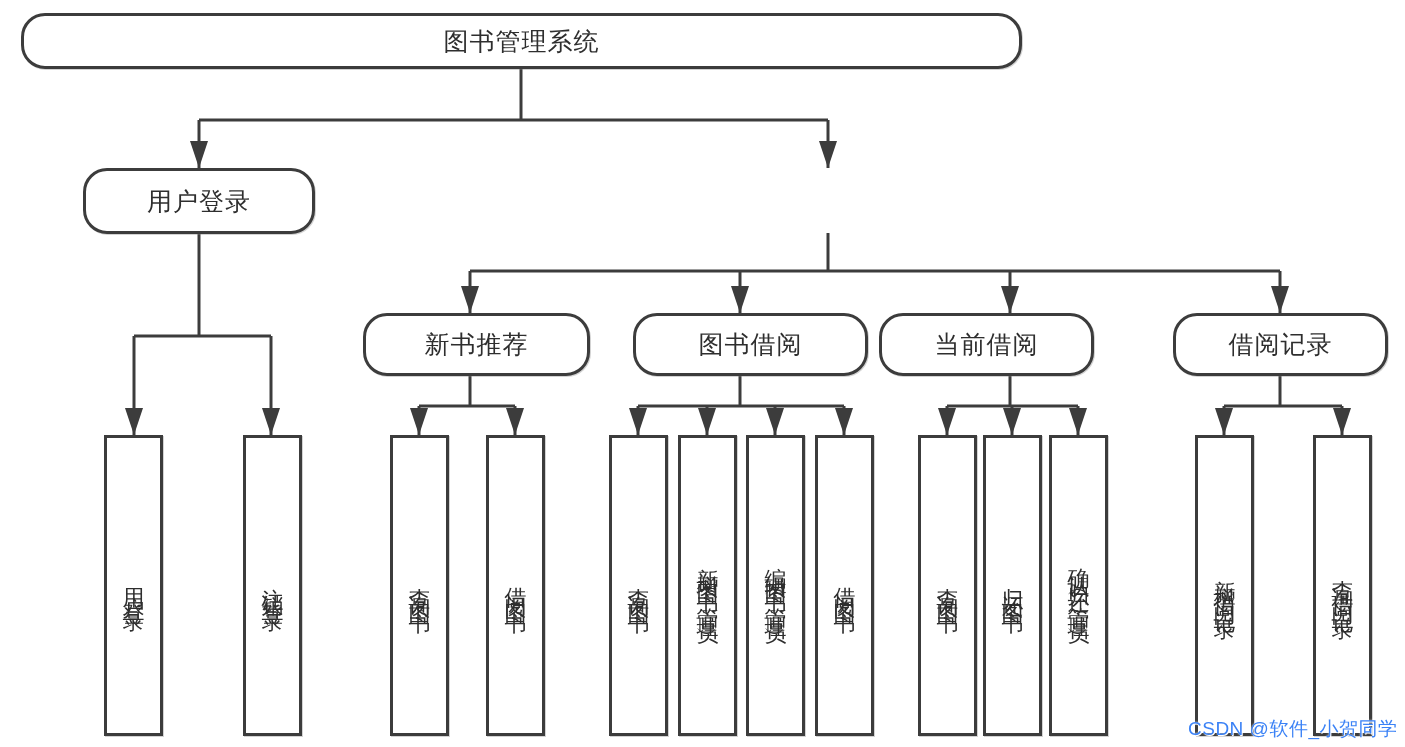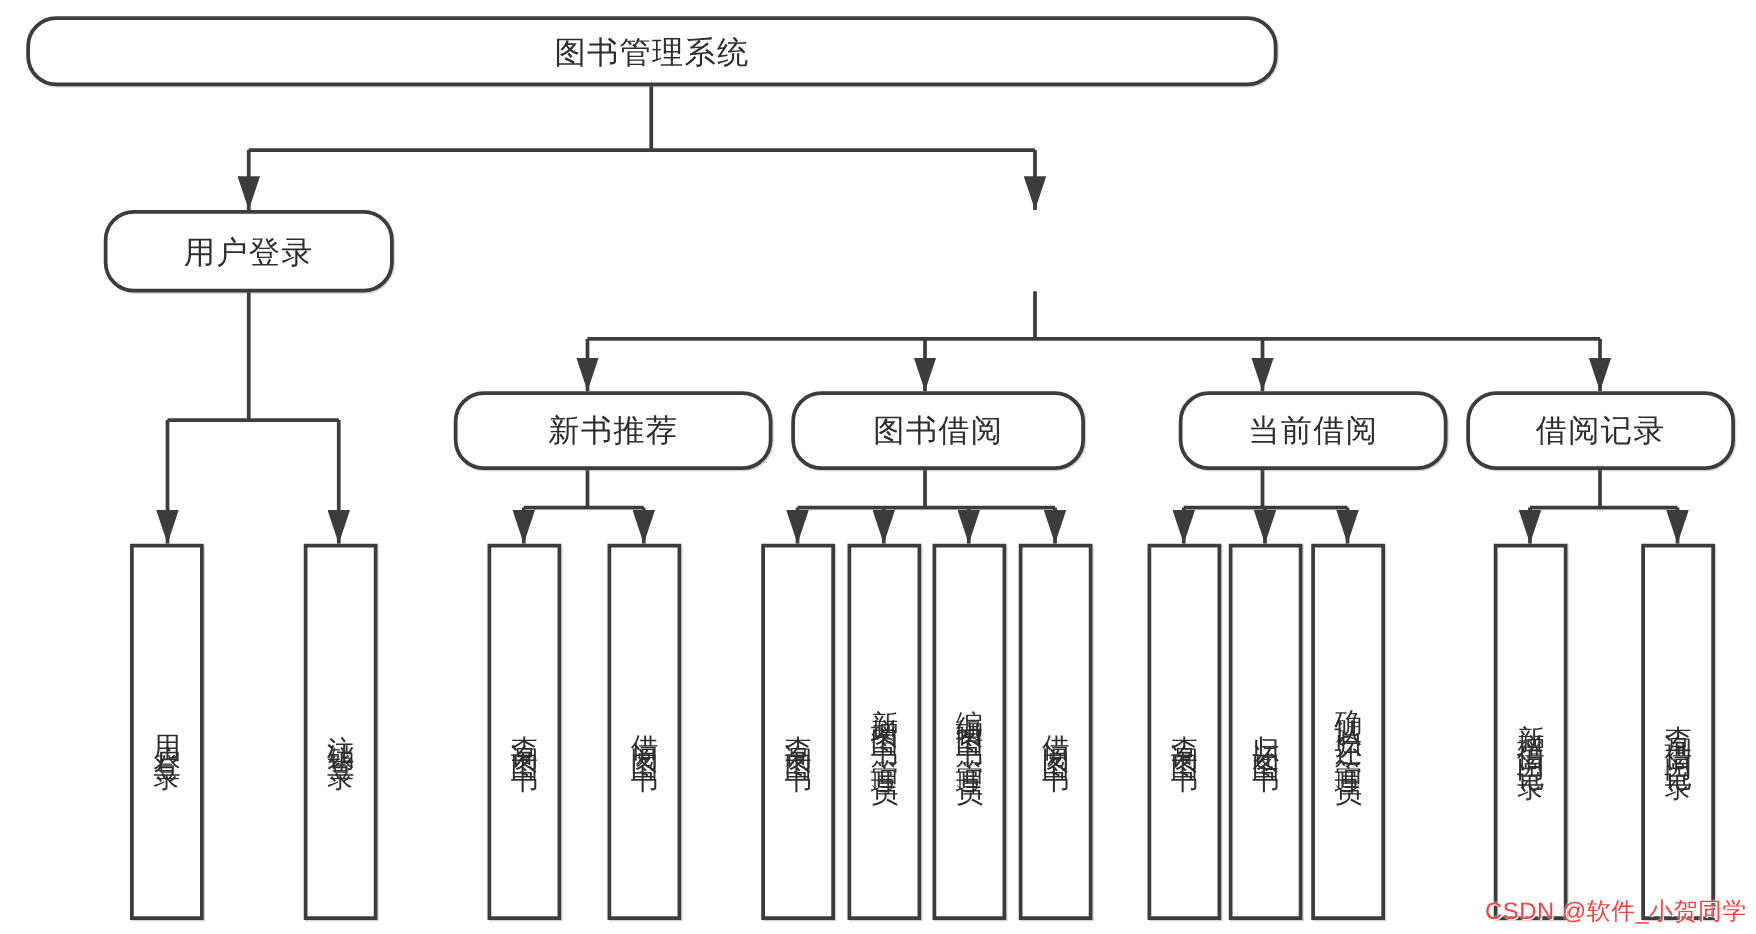--- a/index.html
+++ b/index.html
@@ -51,21 +51,21 @@
     letter-spacing: 8px;
     line-height: 1;
   }
   .watermark {
     position: absolute;
     left: 1188px;
     top: 716px;
     z-index: 3;
     font-size: 19px;
     letter-spacing: 0.5px;
-    color: #ef4444;
+    color: #3b82f6;
     text-shadow: 0 0 2px #ffffff, 1px 1px 0 #ffffff;
     white-space: nowrap;
   }
 </style>
 </head>
 <body>
 
 <div class="stage">
 
   <svg class="connectors" width="1405" height="747" viewBox="0 0 1405 747">
@@ -119,27 +119,27 @@
   </svg>
 
   <div class="node hbox" style="left:21px; top:13px; width:1001px; height:56px">
     <span>图书管理系统</span>
   </div>
 
   <div class="node hbox" style="left:83px; top:168px; width:232px; height:66px">
     <span>用户登录</span>
   </div>
 
-  <div class="node hbox" style="left:363px; top:313px; width:255px; height:63px">
+  <div class="node hbox" style="left:363px; top:313px; width:227px; height:63px">
     <span>新书推荐</span>
   </div>
   <div class="node hbox" style="left:633px; top:313px; width:235px; height:63px">
     <span>图书借阅</span>
   </div>
-  <div class="node hbox" style="left:943px; top:313px; width:215px; height:63px">
+  <div class="node hbox" style="left:879px; top:313px; width:215px; height:63px">
     <span>当前借阅</span>
   </div>
   <div class="node hbox" style="left:1173px; top:313px; width:215px; height:63px">
     <span>借阅记录</span>
   </div>
 
   <div class="node leaf" style="left:104px">
     <span class="vtext">用户登录</span>
   </div>
   <div class="node leaf" style="left:243px">

